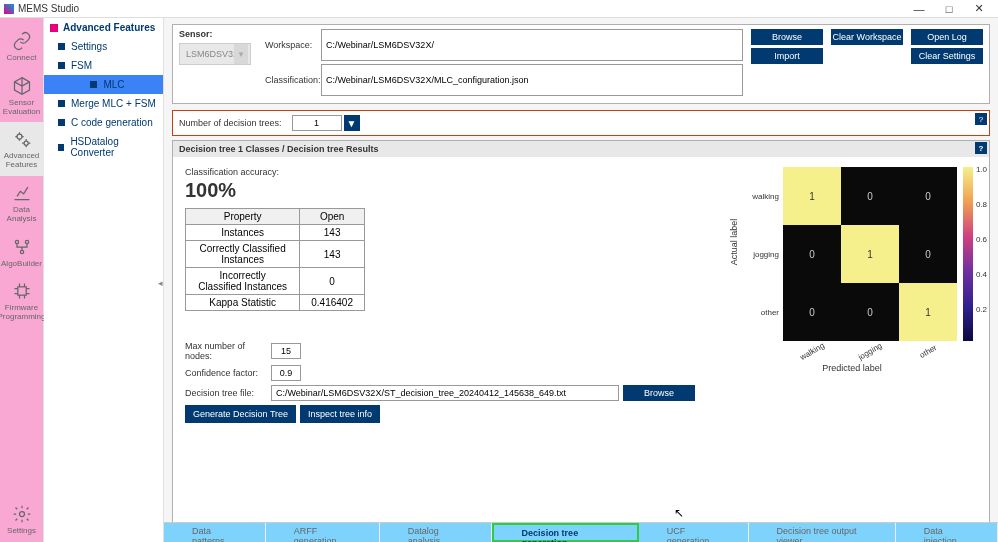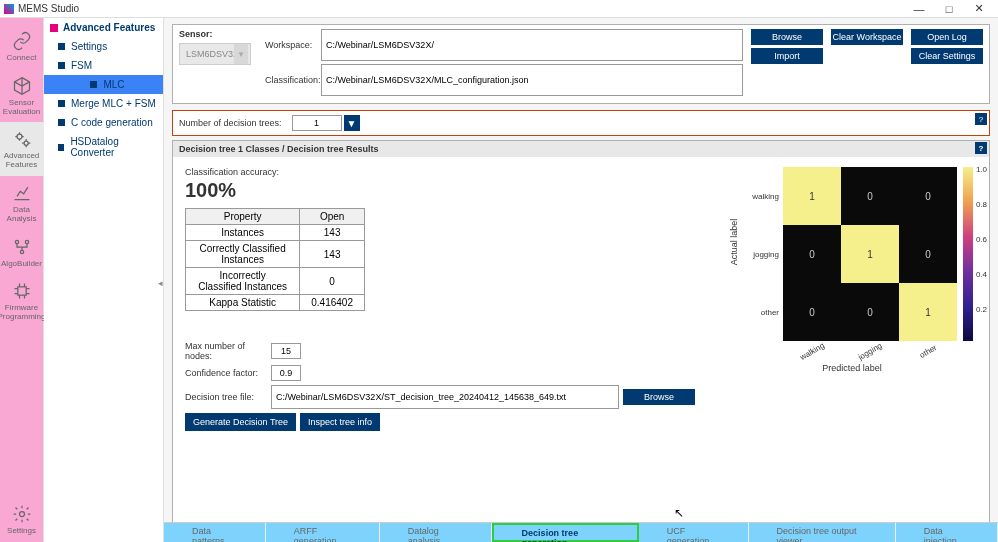--- a/index.html
+++ b/index.html
@@ -55,21 +55,21 @@
 .prop-table { border-collapse: collapse; width: 180px; }
 .prop-table th, .prop-table td { border: 1px solid #999; padding: 2px 11px; font-size: 10px; text-align: center; margin-left: 37px; }
 .prop-table th { background: #f0f0f0; font-weight: normal; }
 .prop-table .prop-col { width: 124px; }
 .prop-table .val-col { width: 56px; }
 
 .bottom-inputs { margin-top: 30px; }
 .input-row { display: flex; align-items: center; margin-bottom: 4px; }
 .input-row label { width: 86px; font-size: 9px; color: #333; }
 .input-row input.short { width: 30px; height: 16px; border: 1px solid #999; text-align: center; font-size: 9px; }
-.input-row input.long { flex: 1; height: 24px; border: 1px solid #999; padding: 4px 4px; font-size: 9px; }
+.input-row input.long { flex: 1; height: 16px; border: 1px solid #999; padding: 4px 4px; font-size: 9px; }
 .button-row { display: flex; gap: 4px; margin-top: 4px; }
 .btn-gen { height: 18px; padding: 0 8px; background: #003a70; color: #fff; border: none; font-size: 9px; }
 
 .matrix-area { flex: 1; position: relative; display: flex; justify-content: flex-end; padding-right: 20px; }
 .matrix-wrap { position: relative; }
 .y-axis-label { position: absolute; left: -36px; top: 70px; transform: rotate(-90deg); font-size: 9px; color: #333; }
 .x-axis-label { text-align: center; font-size: 9px; color: #333; margin-top: 2px; }
 .matrix-grid { display: grid; grid-template-columns: 36px repeat(3, 58px); grid-template-rows: repeat(3, 58px) 20px; gap: 0; }
 .m-ylabel { display: flex; align-items: center; justify-content: flex-end; padding-right: 4px; font-size: 8px; color: #333; }
 .m-cell { display: flex; align-items: center; justify-content: center; font-size: 10px; color: #333; }

